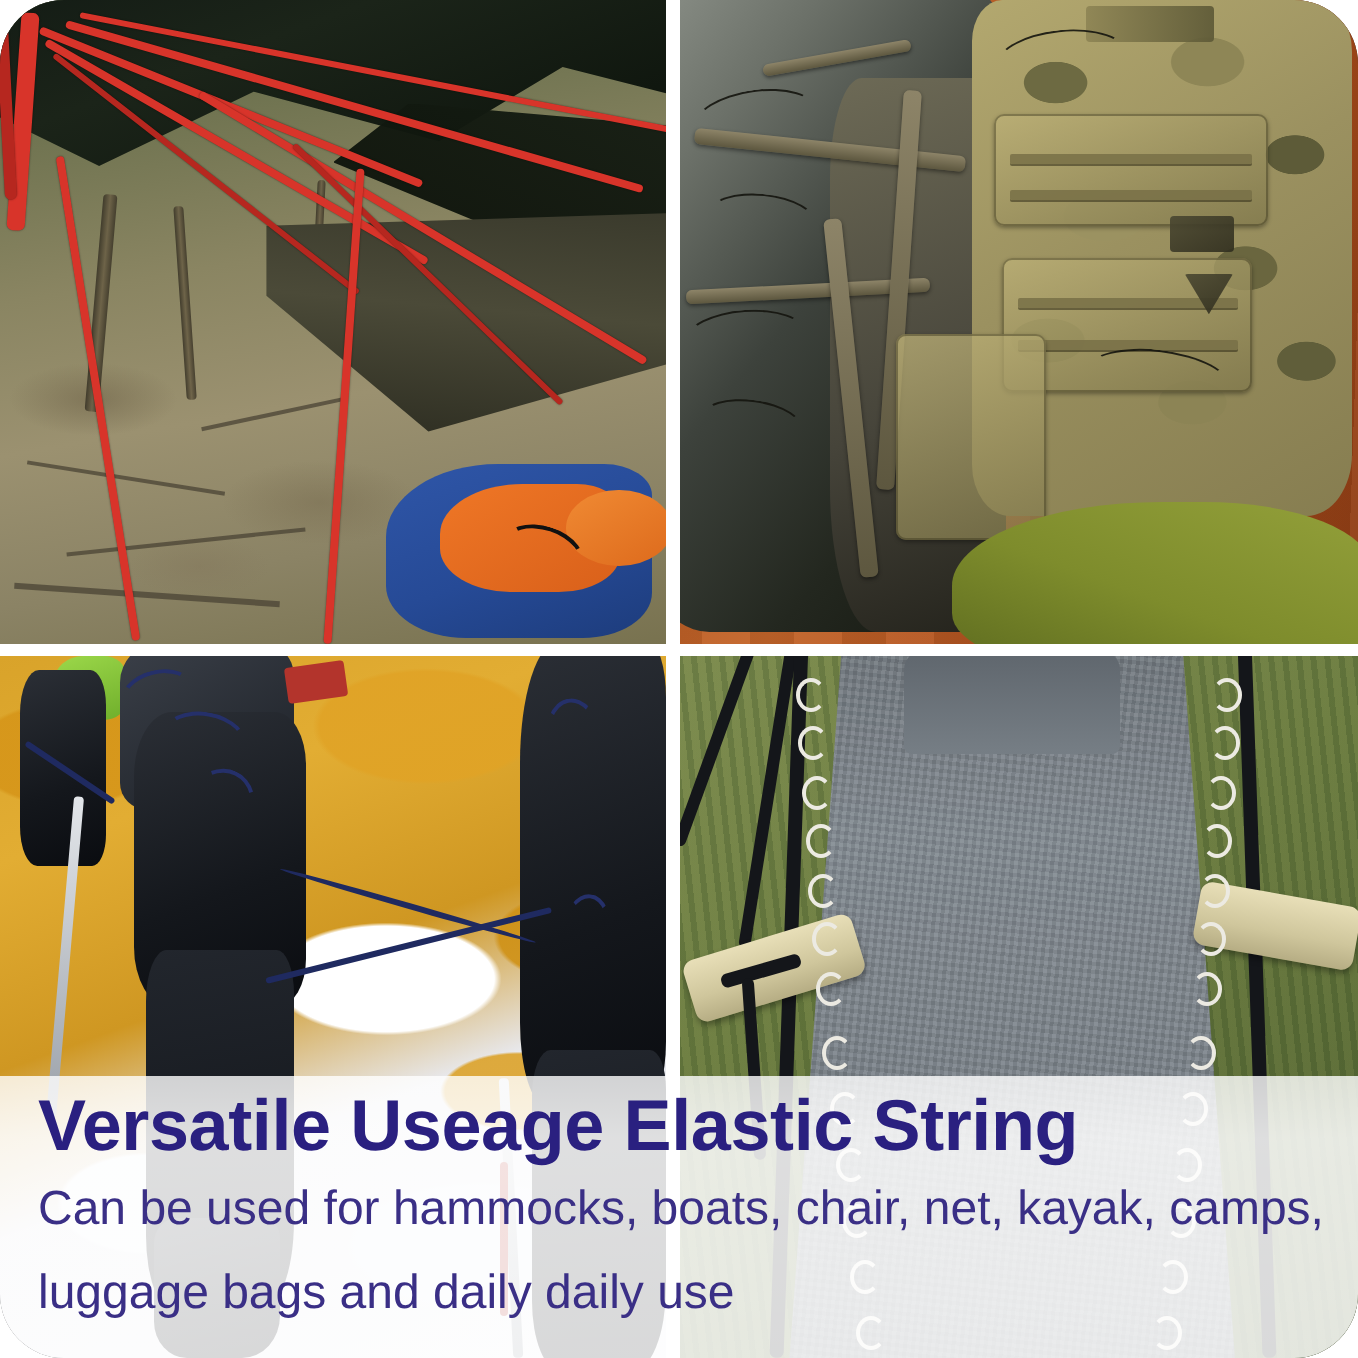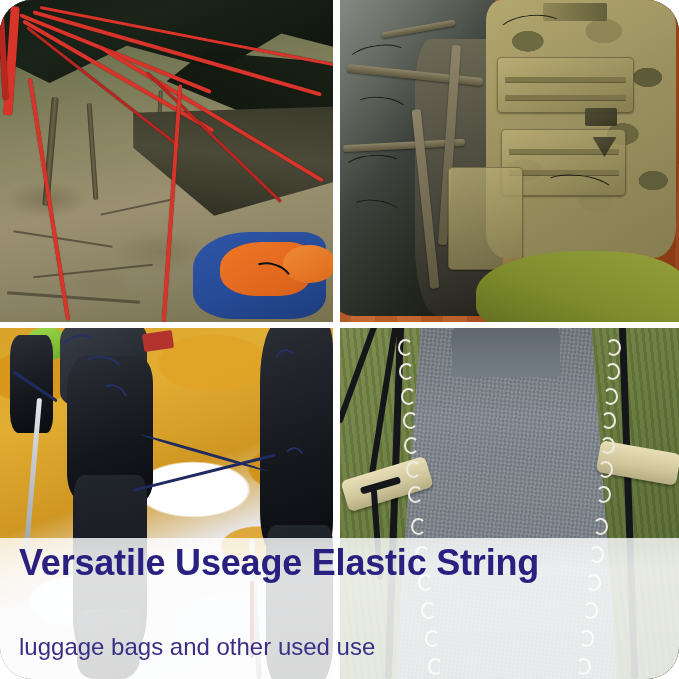--- a/index.html
+++ b/index.html
@@ -337,16 +337,17 @@
     </div>
 
     <div class="gut-v"></div>
     <div class="gut-h"></div>
   </div>
 
   <div class="band"></div>
 
   <div class="txt">
     <div class="headline">Versatile Useage Elastic String</div>
-    <div class="sub sub2">luggage bags and other used use</div>
+    <div class="sub sub1">Can be used for hammocks, boats, chair, net, kayak, camps,</div>
+    <div class="sub sub2">luggage bags and daily daily use</div>
   </div>
 
 </div>
 
 </body></html>

